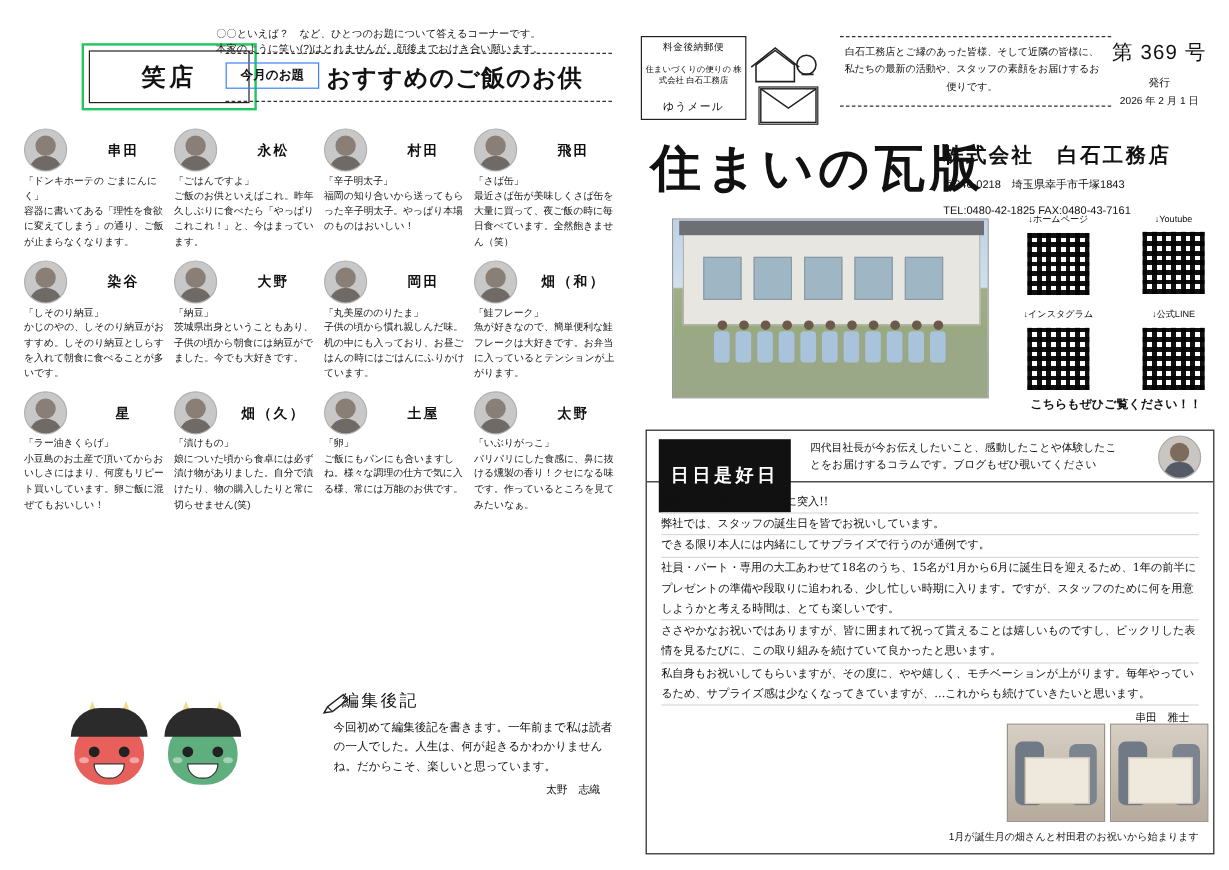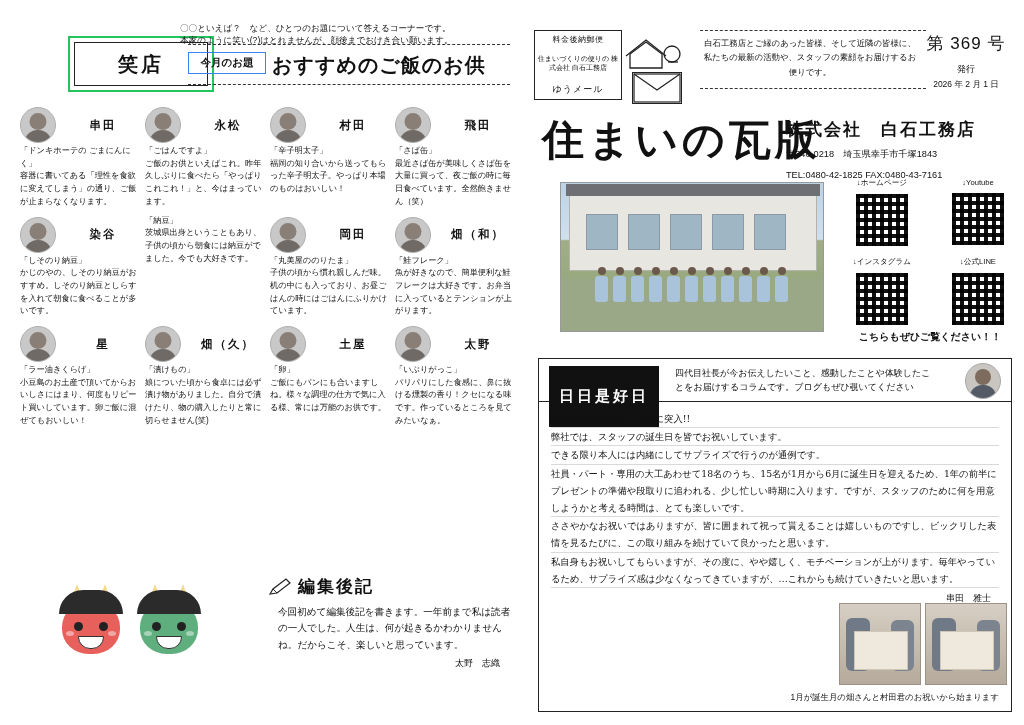--- a/index.html
+++ b/index.html
@@ -53,21 +53,21 @@
   .horn.l{left:10px;} .horn.r{right:10px;}
   .eye{position:absolute;top:22px;width:9px;height:9px;border-radius:50%;background:#222;}
   .eye.l{left:12px;} .eye.r{right:12px;}
   .mouth{position:absolute;left:50%;transform:translateX(-50%);top:36px;width:24px;height:11px;
     background:#fff;border-radius:0 0 12px 12px;border:1px solid #333;}
   .cheek{position:absolute;top:31px;width:8px;height:5px;border-radius:50%;background:rgba(255,255,255,.45);}
   .cheek.l{left:4px;} .cheek.r{right:4px;}
 
   
   .editor{position:absolute;left:268px;top:575px;width:250px;}
-  .editor .ttl{font-size:17px;font-weight:bold;letter-spacing:2px;margin-left:30px;}
+  .editor .ttl{font-size:14px;font-weight:normal;letter-spacing:2px;margin-left:17px;}
   .editor .pen{position:absolute;left:0;top:2px;width:26px;height:20px;}
   .editor .txt{font-size:9.6px;line-height:1.7;margin-top:6px;padding-left:10px;
     font-family:"DejaVu Serif",serif;}
   .editor .sign{font-size:9px;text-align:right;margin-top:4px;padding-right:18px;}
 
   
   .right{position:absolute;left:520px;top:0;width:504px;height:725px;}
 
   .postbox{position:absolute;left:14px;top:30px;width:86px;height:62px;border:1.5px solid #222;
     display:flex;flex-direction:column;align-items:center;justify-content:space-between;padding:3px 0;}
@@ -196,20 +196,24 @@
       <div class="row">
         <div class="cell">
           <div class="head">
               <div class="avatar"></div>
           <div class="nm">染谷</div>
             </div>
           <div class="body"><span class="q">「しそのり納豆」</span>
           <span>かじのやの、しそのり納豆がおすすめ。しそのり納豆としらすを入れて朝食に食べることが多いです。</span></div>
         </div>
         <div class="cell">
+          <div class="head">
+              <div class="avatar"></div>
+          <div class="nm">大野</div>
+            </div>
           <div class="body"><span class="q">「納豆」</span>
           <span>茨城県出身ということもあり、子供の頃から朝食には納豆がでました。今でも大好きです。</span></div>
         </div>
         <div class="cell">
           <div class="head">
               <div class="avatar"></div>
           <div class="nm">岡田</div>
             </div>
           <div class="body"><span class="q">「丸美屋ののりたま」</span>
           <span>子供の頃から慣れ親しんだ味。机の中にも入っており、お昼ごはんの時にはごはんにふりかけています。</span></div>

